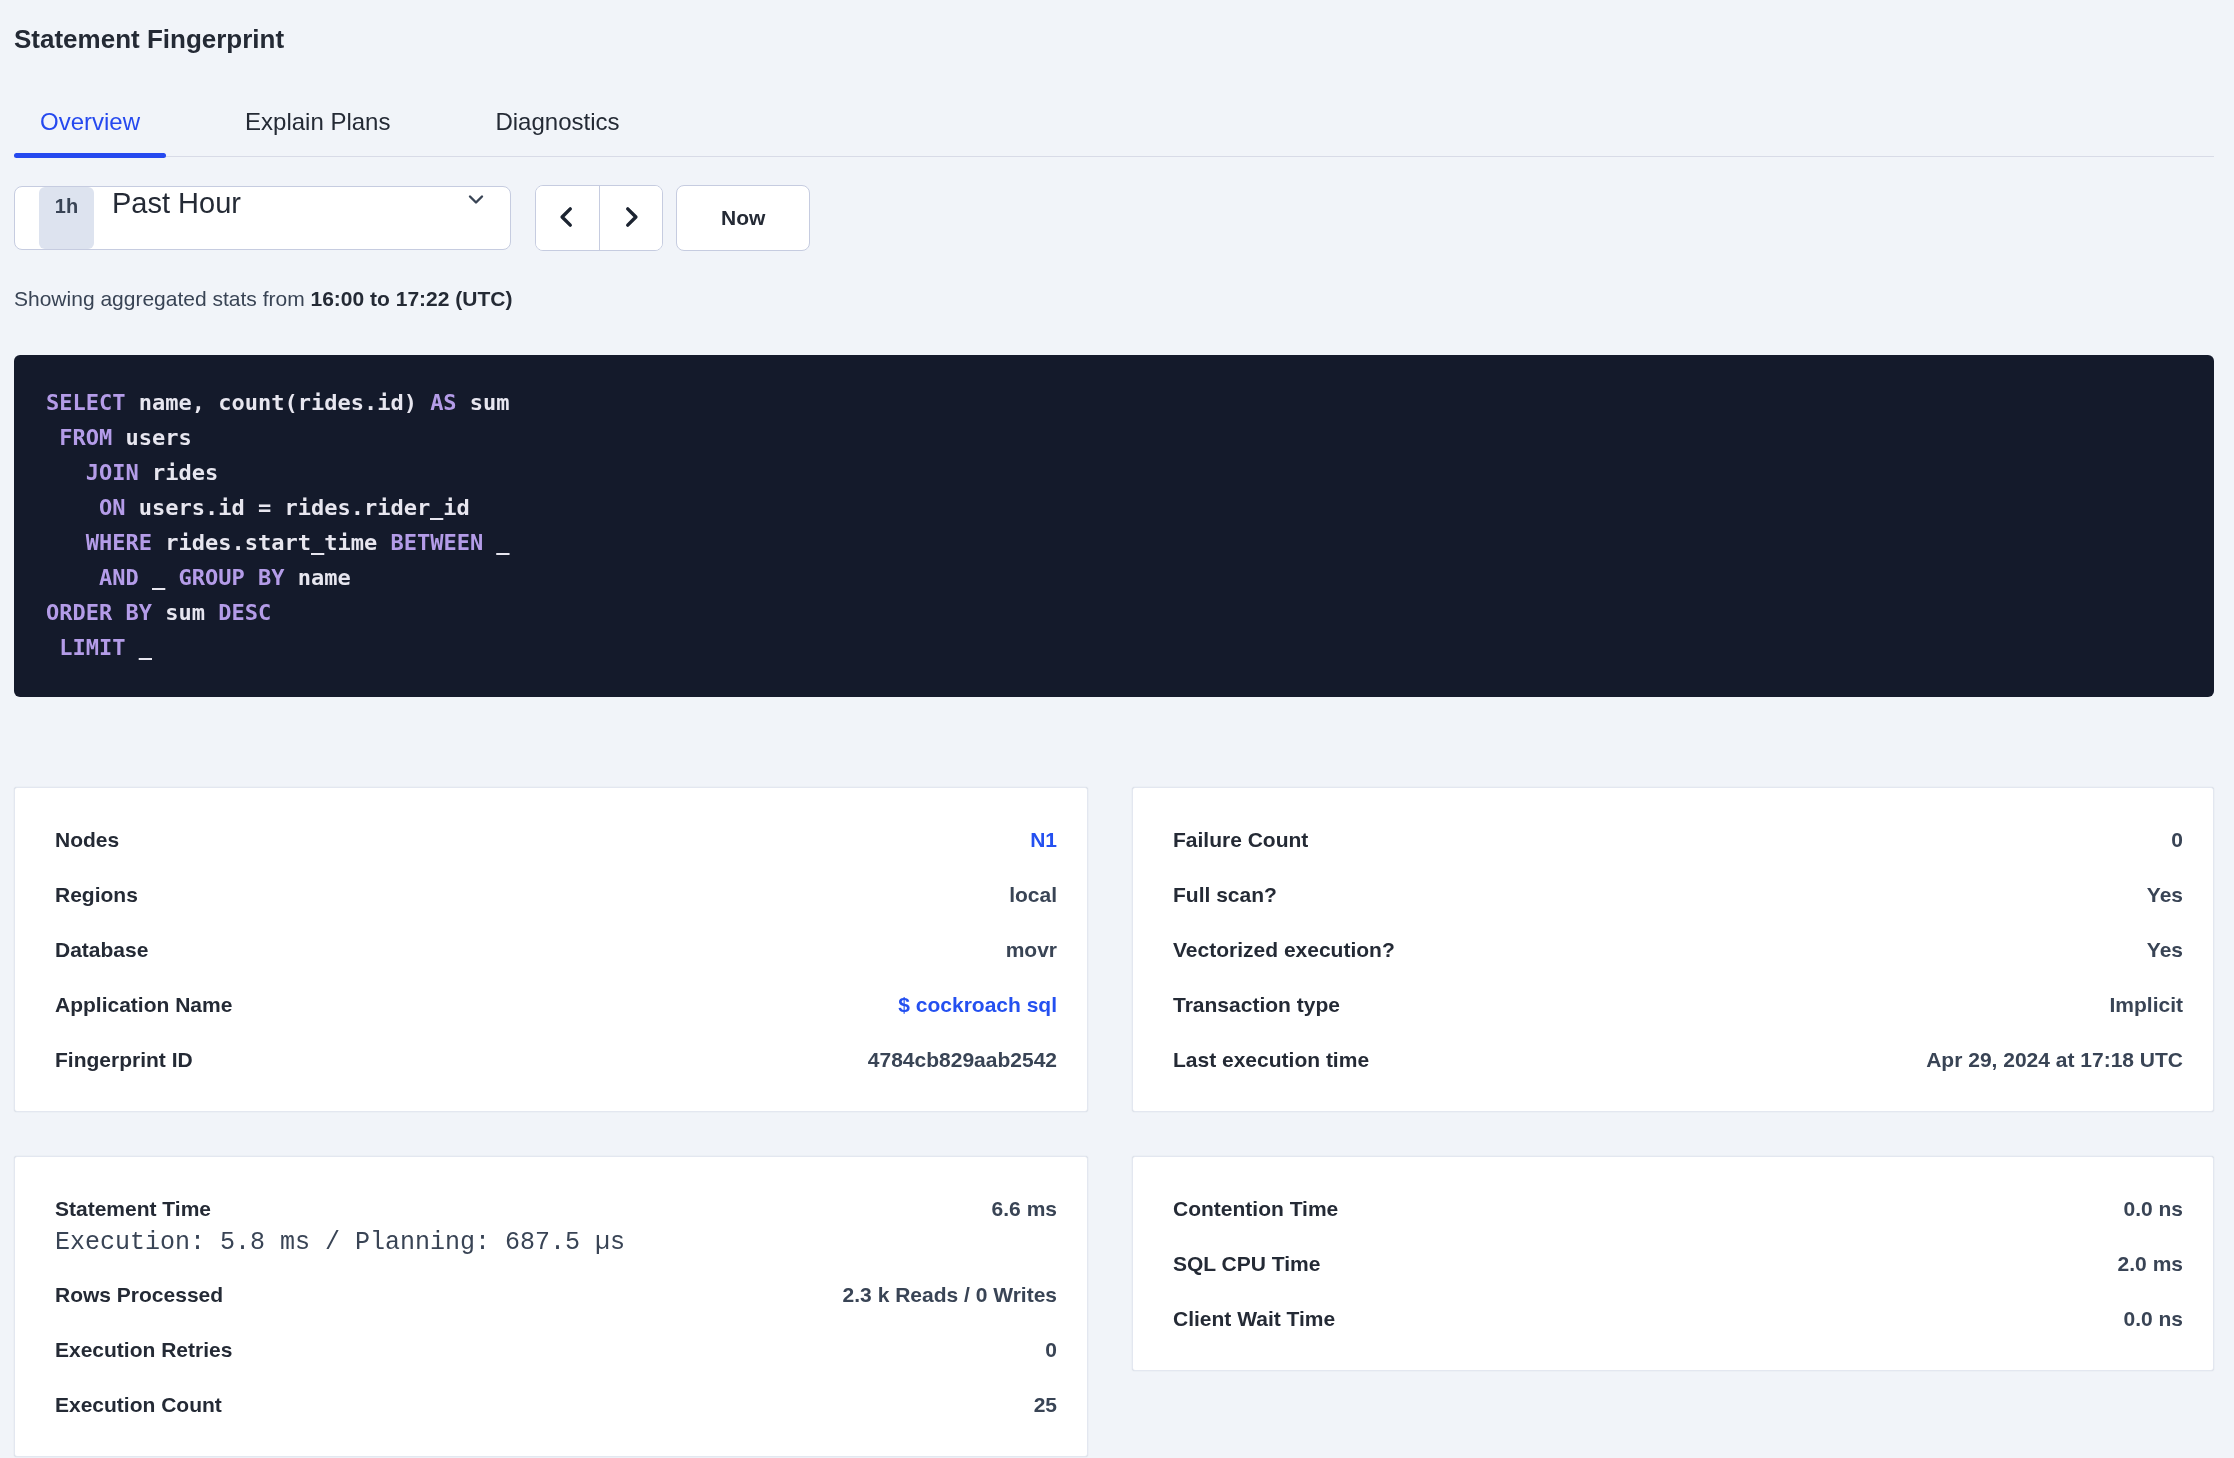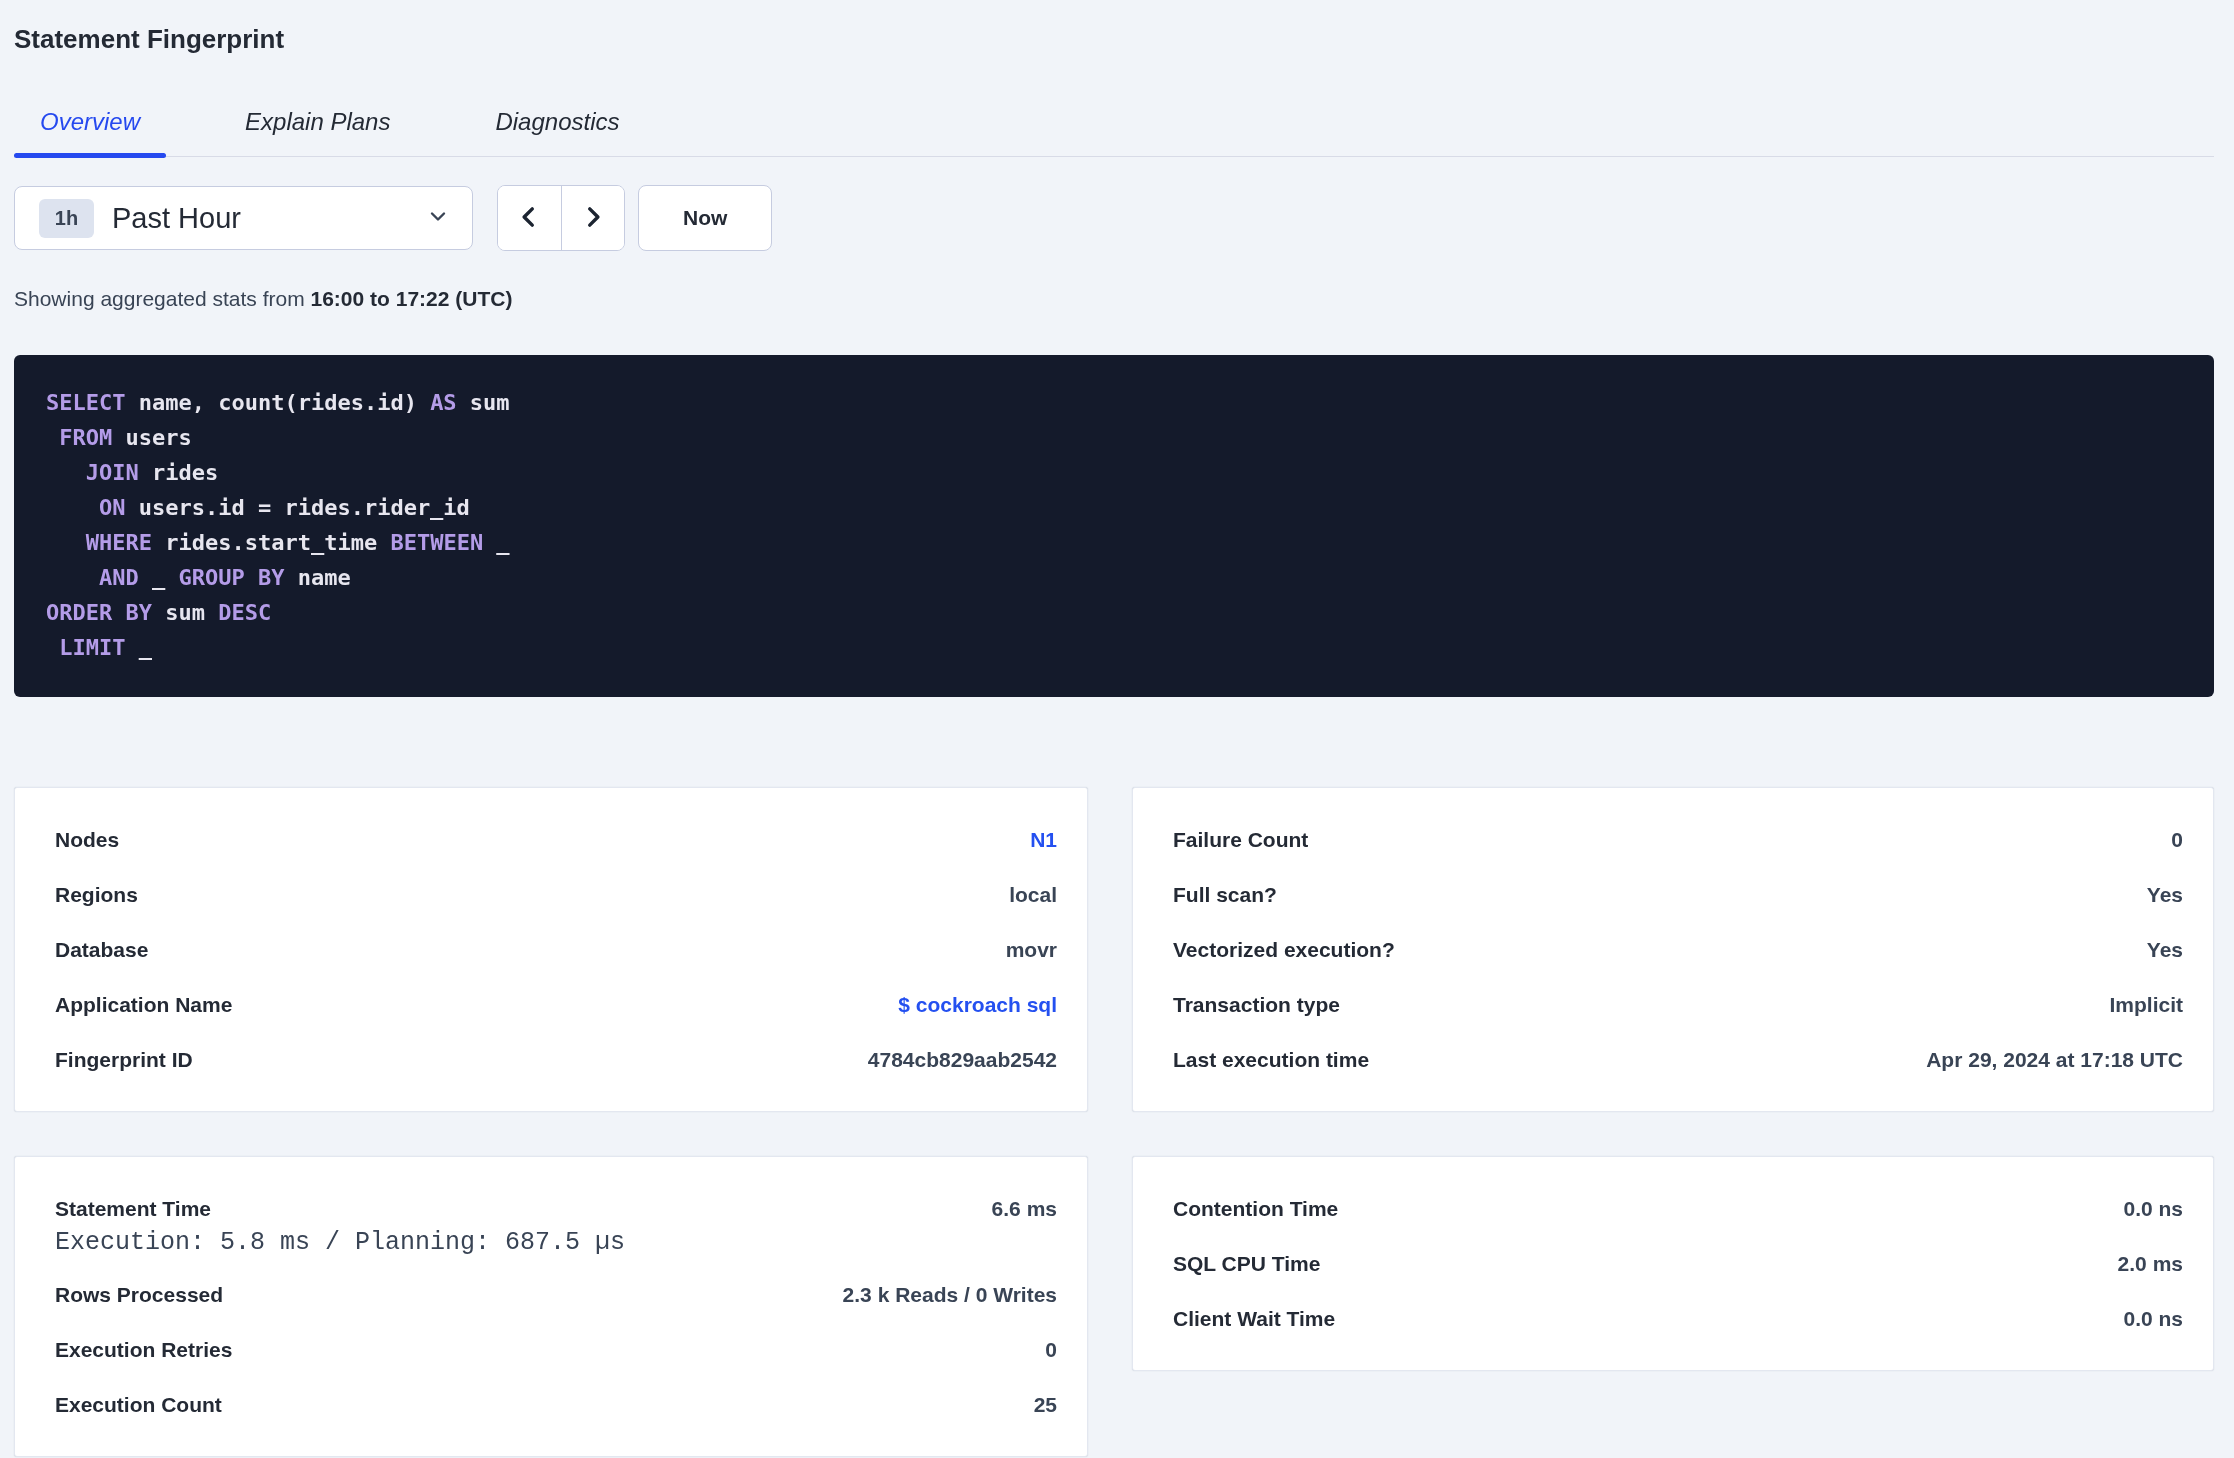--- a/index.html
+++ b/index.html
@@ -28,42 +28,41 @@
     margin:4px 0 0 0;
     font-size:26px;line-height:42px;font-weight:700;
     color:var(--text-dark);
   }
 
   
   .tabs{
     display:flex;align-items:flex-end;
     margin-top:48px;
     border-bottom:1px solid #d8dbe7;
-    font-style:italic;
   }
   .tab{
     position:relative;
     padding:0 26px 20px 26px;
     margin-right:53px;
     font-size:24px;line-height:28px;
     color:var(--text-dark);
     cursor:pointer;
   }
   .tab.active{color:var(--accent);}
   .tab.active::after{
     content:"";position:absolute;left:0;right:0;bottom:-2px;
     height:5px;border-radius:3px;background:var(--accent);
   }
 
   
   .controls{display:flex;align-items:center;margin-top:28px;}
   .time-picker{
-    width:459px;height:64px;
+    width:497px;height:64px;
     background:#fff;border:1px solid var(--ctl-border);border-radius:8px;
-    display:flex;align-items:center;
+    display:flex;
     padding:0 22px 0 24px;cursor:pointer;
   }
   .duration-badge{
     background:#dde3ef;border-radius:6px;
     font-weight:700;font-size:20px;color:var(--text-val);
     padding:8px 14px;min-width:55px;text-align:center;
   }
   .picker-label{margin-left:18px;font-size:29px;color:var(--text-dark);flex:1;}
   .nav-group{
     display:flex;height:66px;width:128px;

